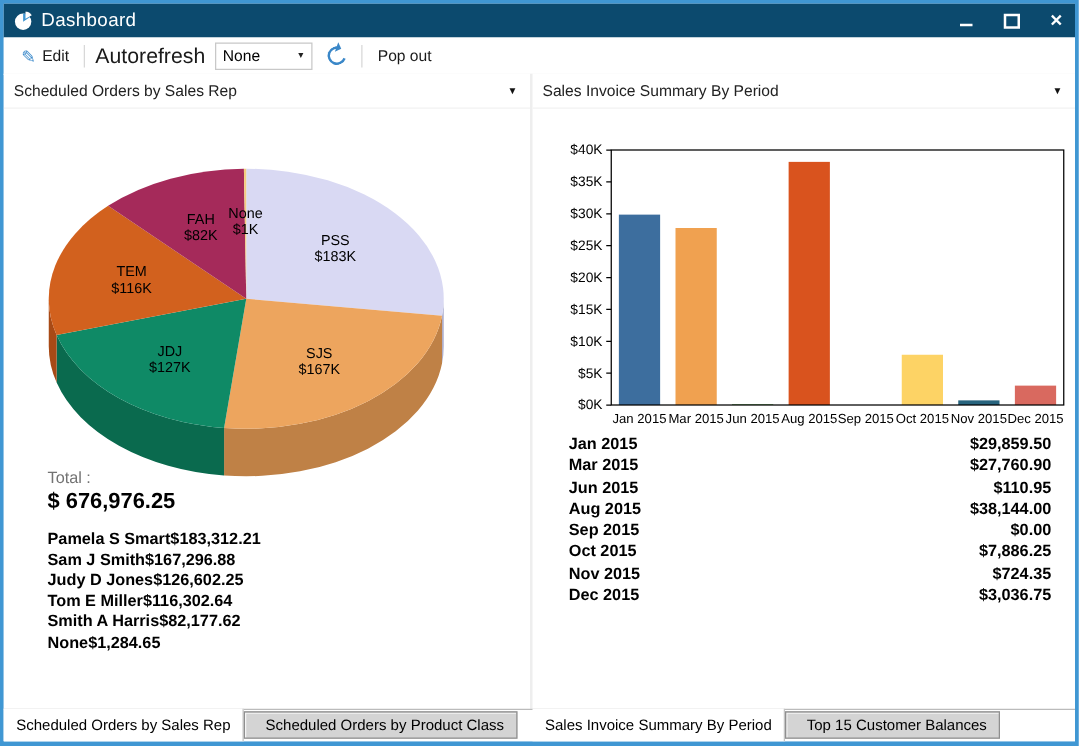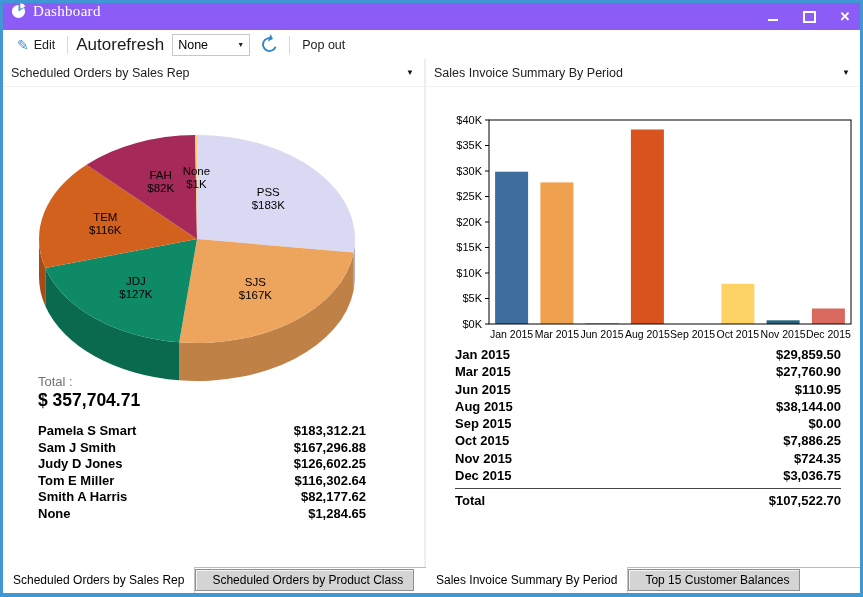--- a/index.html
+++ b/index.html
@@ -1,21 +1,21 @@
 <!DOCTYPE html>
 <html><head>
 <meta charset="utf-8">
 <style>
   html,body{margin:0;padding:0;}
   body{width:863px;height:597px;overflow:hidden;font-family:"Liberation Sans",sans-serif;background:#fff;}
   .window{position:relative;width:863px;height:597px;box-sizing:border-box;
     border:3px solid #4097d3;border-bottom-width:4px;background:#fff;}
   
-  .titlebar{position:absolute;top:0;left:0;right:0;height:27px;background:#8b5cf6;
-    display:flex;align-items:flex-start;padding-left:8px;font-family:Liberation Serif, serif;}
+  .titlebar{position:absolute;top:0;left:0;right:0;height:27px;background:#0c4a6e;
+    display:flex;align-items:center;padding-left:8px;}
   .app-icon{display:flex;align-items:center;margin-right:7px;}
   .title{color:#fff;font-size:15px;letter-spacing:.3px;}
   .win-controls{position:absolute;right:8px;top:0;height:27px;display:flex;align-items:center;gap:22px;}
   .wc{width:14px;height:14px;display:flex;align-items:center;justify-content:center;cursor:default;}
   .minbar{display:block;width:10px;height:2px;background:#fff;margin-top:6px;}
   .maxbox{display:block;width:9px;height:8px;border:2px solid #fff;}
   .wc.close{color:#fff;font-size:13px;font-weight:bold;}
   
   .toolbar{position:absolute;top:27px;left:0;right:0;height:29px;background:#fff;
     display:flex;align-items:center;padding-left:10px;gap:8px;border-bottom:1px solid #f0f0f0;}
@@ -37,21 +37,21 @@
   .panel.left{width:421px;border-right:2px solid #eee;}
   .panel.right{flex:1;}
   .panel-header{height:27px;flex:none;display:flex;align-items:center;justify-content:space-between;
     padding:0 10px 0 8px;font-size:12.5px;color:#222;border-bottom:1px solid #f2f2f2;}
   .dd-arrow{font-size:8px;color:#111;}
   .panel-body{position:relative;flex:1;}
   
   .total-label{position:absolute;left:35px;top:287px;font-size:13px;color:#737373;}
   .total-value{position:absolute;left:35px;top:303px;font-size:17.5px;font-weight:bold;color:#000;}
   .legend{position:absolute;left:35px;top:336px;width:328px;}
-  .lrow{display:flex;justify-content:space-between;font-size:13px;font-weight:bold;color:#000;line-height:16.5px;}
+  .lrow{display:flex;justify-content:flex-start;font-size:13px;font-weight:bold;color:#000;line-height:16.5px;}
   
   .btable{position:absolute;left:29px;top:259px;width:386px;}
   .trow{display:flex;justify-content:space-between;font-size:13px;font-weight:bold;color:#000;line-height:17.3px;}
   .trow.total{border-top:1px solid #444;margin-top:4px;padding-top:3px;}
   
   .tabstrip{position:absolute;bottom:0;left:0;right:0;height:25px;border-top:1px solid #bbb;
     display:flex;background:#fff;}
   .tabs-left{width:421px;display:flex;flex:none;}
   .tabs-right{display:flex;margin-left:2px;}
   .tab{font-size:12px;padding:0 10px;display:flex;align-items:center;color:#000;white-space:nowrap;}
@@ -125,21 +125,21 @@
             <path d="M187,138 L76.48616633941123,63.673592911890125 A158,104 0 0 1 185.1161858545761,34.0073923192121 Z" fill="#a52a5a"></path>
             <path d="M187,138 L185.1161858545761,34.0073923192121 A158,104 0 0 1 186.99999999999997,34 Z" fill="#f3cd80"></path>
             <text x="258.26410833857847" y="94.849087543288" text-anchor="middle" font-size="11.5" fill="#000"><tspan x="258.26410833857847" dy="0">PSS</tspan><tspan x="258.26410833857847" dy="13">$183K</tspan></text>
             <text x="245.41244691036502" y="185.14730437528098" text-anchor="middle" font-size="11.5" fill="#000"><tspan x="245.41244691036502" dy="0">SJS</tspan><tspan x="245.41244691036502" dy="13">$167K</tspan></text>
             <text x="125.92735004055004" y="183.72570162380754" text-anchor="middle" font-size="11.5" fill="#000"><tspan x="125.92735004055004" dy="0">JDJ</tspan><tspan x="125.92735004055004" dy="13">$127K</tspan></text>
             <text x="95.30017667862045" y="120.17263247505142" text-anchor="middle" font-size="11.5" fill="#000"><tspan x="95.30017667862045" dy="0">TEM</tspan><tspan x="95.30017667862045" dy="13">$116K</tspan></text>
             <text x="150.67085649372328" y="78.36376646762346" text-anchor="middle" font-size="11.5" fill="#000"><tspan x="150.67085649372328" dy="0">FAH</tspan><tspan x="150.67085649372328" dy="13">$82K</tspan></text>
             <text x="186.4348457134929" y="73.6011088577341" text-anchor="middle" font-size="11.5" fill="#000"><tspan x="186.4348457134929" dy="0">None</tspan><tspan x="186.4348457134929" dy="13">$1K</tspan></text>
           </svg>
         <div class="total-label">Total :</div>
-        <div class="total-value">$ 357,704.71</div>
+        <div class="total-value">$ 676,976.25</div>
         <div class="legend" id="pie-legend">
             <div class="lrow">
               <span>Pamela S Smart</span>
               <span>$183,312.21</span>
             </div>
             <div class="lrow">
               <span>Sam J Smith</span>
               <span>$167,296.88</span>
             </div>
             <div class="lrow">
@@ -230,24 +230,20 @@
               <span>$7,886.25</span>
             </div>
             <div class="trow">
               <span>Nov 2015</span>
               <span>$724.35</span>
             </div>
             <div class="trow">
               <span>Dec 2015</span>
               <span>$3,036.75</span>
             </div>
-            <div class="trow total">
-              <span>Total</span>
-              <span>$107,522.70</span>
-            </div>
           </div>
       </div>
     </div>
 
   </div>
 
   <div class="tabstrip">
     <div class="tabs-left" id="tabs-left">
         <div class="tab active">Scheduled Orders by Sales Rep</div>
         <div class="tab">Scheduled Orders by Product Class</div>

